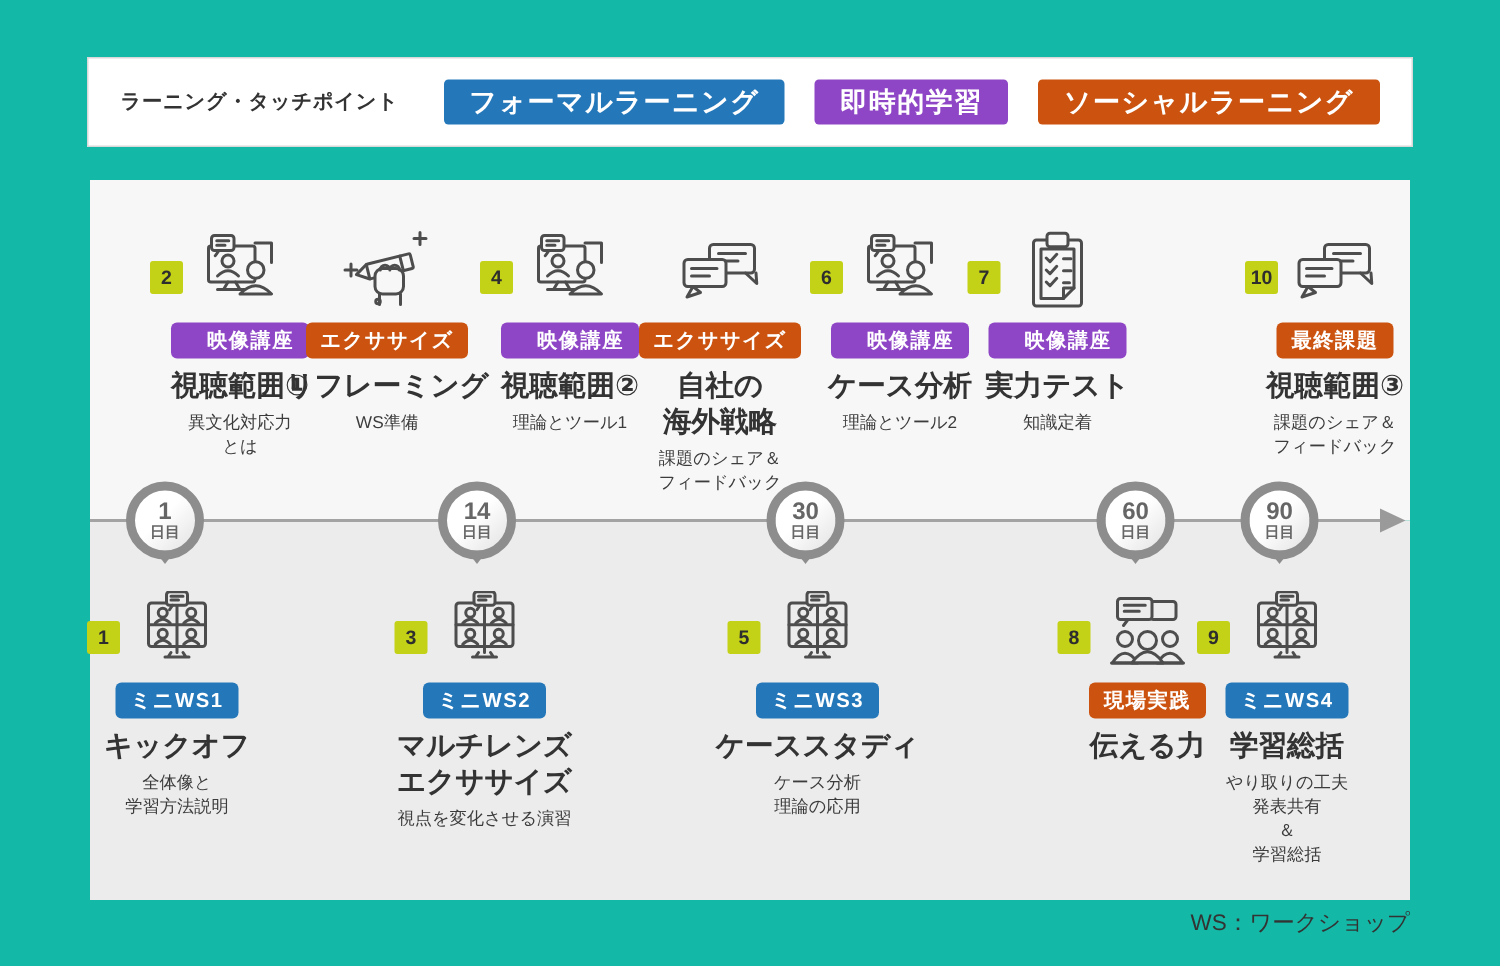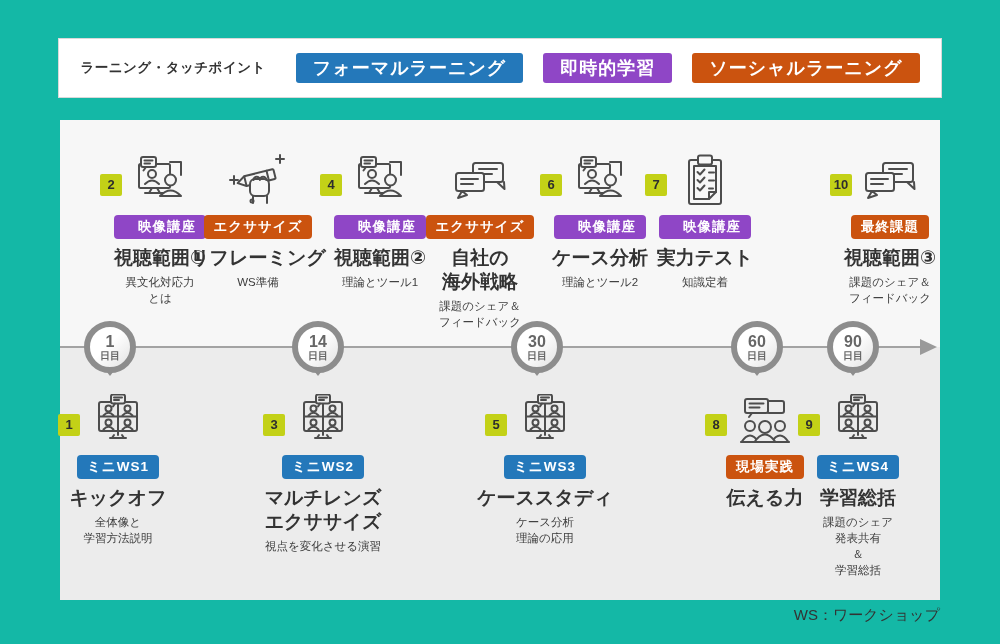--- a/index.html
+++ b/index.html
@@ -362,20 +362,20 @@
         <circle cx="39.5" cy="28.5" r="3"></circle>
           <path d="M34.5 35.5 q5 -5.5 10 0"></path>
         <path d="M30 37 v4 M26 41 l-2 3 M34 41 l2 3 M22 44 h16"></path>
         <rect class="bgf" x="23" y="0.5" width="14" height="9" rx="2"></rect>
         <path d="M26 3.5 h8 M26 6 h5"></path>
           <path d="M27 9.5 l-2 3"></path>
       </svg>
     </div>
     <span class="badge b-blue">ミニWS4</span>
     <div class="title">学習総括</div>
-    <div class="desc">課題のシェア
+    <div class="desc">やり取りの工夫
 発表共有
 ＆
 学習総括</div>
   </div>
 
   <div class="ws-note">WS：ワークショップ</div>
 </div>
 
 </body></html>

